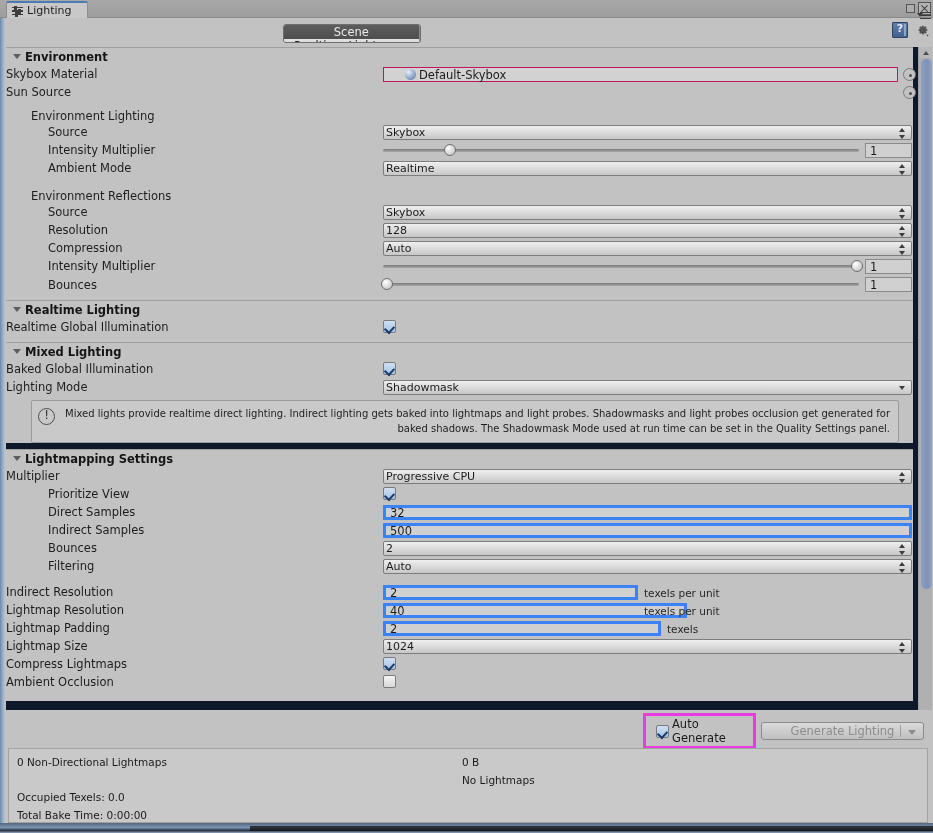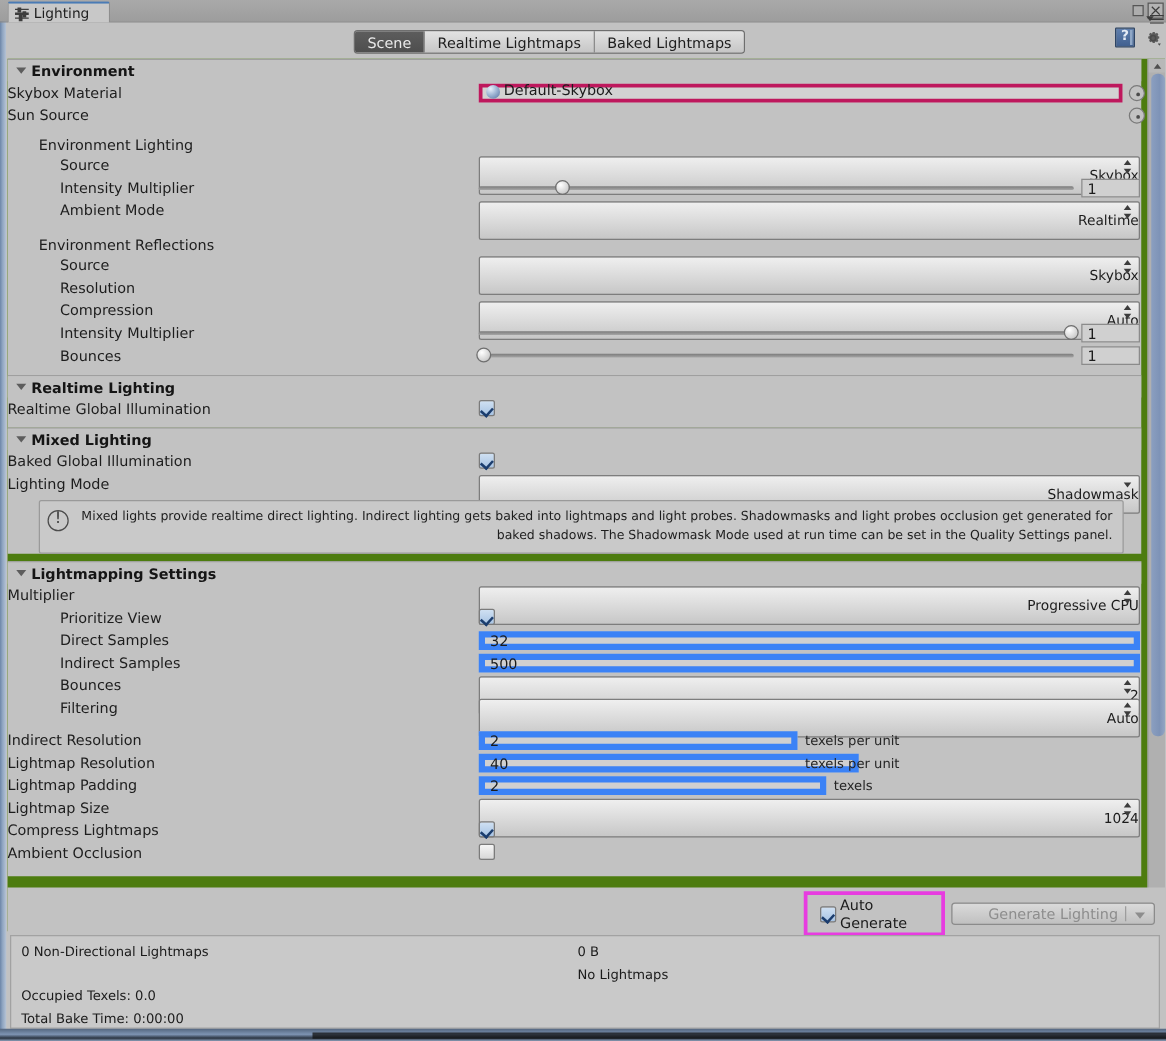--- a/index.html
+++ b/index.html
@@ -75,21 +75,21 @@
   .wb-menu i:nth-child(3){top:6px;}
   .wb-menu b{position:absolute;left:0;top:1px;width:0;height:0;border-left:3px solid transparent;border-right:3px solid transparent;border-top:4px solid #3c3c3c;}
 
   
   .toolbar {
     position: absolute; left: 5px; top: 19px; width: 928px; height: 28px;
     background: #c2c2c2;
   }
   .modebar {
     position: absolute; left: 278px; top: 5px; display: flex; height: 19px;
-    border: 1px solid #6e6e6e; border-radius: 3px; overflow: hidden;
+    border: 1px solid #6e6e6e; border-radius: 3px; overflow: hidden; flex-direction: column;
   }
   .modebtn {
     font-size: 11.5px; color: #1d1d1d; padding: 0 10px;
     display: flex; align-items: center; justify-content: center;
     background: linear-gradient(#e2e2e2,#c6c6c6);
     border-right: 1px solid #8c8c8c; cursor: default;
   }
   .modebtn:last-child { border-right: none; }
   .modebtn.active {
     background: linear-gradient(#5d5d5d,#4e4e4e);
@@ -108,21 +108,21 @@
   .bookicon:after{
     content:""; position:absolute; right:1px; top:1px; width:2px; height:12px;
     background:#8fa7c6;
   }
   .gearicon { width:15px; height:15px; position:relative; }
   .gearicon svg{ display:block; }
 
   
   .panel {
     position: absolute; left: 6px; top: 47px; width: 926px; height: 698px;
-    background: #4d7c0f; overflow: hidden;
+    background: #0f172a; overflow: hidden;
   }
   .content { position: absolute; left: 0; top: 0; width: 907px; }
 
   .vscroll {
     position: absolute; right: 0px; top: 0px; width: 14px; height: 698px;
     background: #b0b0b0; border-left: 1px solid #a0a0a0;
   }
   .vs-arrow { width: 14px; height: 11px; position: relative; background:#b8b8b8;}
   .vs-arrow:after{
     content:""; position:absolute; left:4px; width:0;height:0;
@@ -160,64 +160,63 @@
   }
   .ind1 { }
   .ind2 { padding-left: 42px; }
   .grouplbl { padding-left: 25px; font-size: 11.5px; color: #1d1d1d; }
 
   .fieldzone { position: absolute; left: 377px; right: 0; top: 0; height: 18px; }
 
   
   .objfield {
     position: absolute; left: 0px; top: 2px; height: 15px; width: 515px;
-    background: #d2d2d2; border: 3px solid #be185d;
-    font-size: 11.5px; color: #1c1c1c; display: flex; align-items: flex-end;
-    padding-left: 3px; gap: 3px;
+    background: #d2d2d2; border: 1px solid #be185d;
+    font-size: 11.5px; color: #1c1c1c; display: flex; align-items: center;
+    padding-left: 21px; gap: 3px;
   }
   .objfield.w2 { width: 515px; }
   .sphere {
     width: 11px; height: 11px; border-radius: 50%;
     background: radial-gradient(circle at 32% 28%, #e8f0fb 0%, #9fb6d4 45%, #5470a0 100%);
   }
   .dotbtn {
     position: absolute; left: 520px; top: 3px; width: 13px; height: 13px;
     border-radius: 50%; border: 1px solid #7a7a7a; background: #c2c2c2;
   }
   .dotbtn:after{
     content:""; position:absolute; left:4.5px; top:4.5px; width:3px;height:3px;
     border-radius:50%; background:#4b4b4b;
   }
 
   .popup {
-    position: absolute; left: 0; top: 2px; height: 31px; width: 529px;
+    position: absolute; left: 0; top: 2px; height: 15px; width: 529px;
     background: linear-gradient(#efefef,#c7c7c7);
     border: 1px solid #7d7d7d; border-radius: 2px;
     font-size: 11px; color: #1c1c1c; display: flex; align-items: center;
     padding-left: 2px;
-    justify-content: flex-end;
   }
   .popup .updown {
     position: absolute; right: 5px; top: 2px; width: 7px; height: 11px;
   }
   .popup .updown:before, .popup .updown:after {
     content: ""; position: absolute; left: 0; width: 0; height: 0;
     border-left: 3.5px solid transparent; border-right: 3.5px solid transparent;
   }
   .popup .updown:before { top: 0px; border-bottom: 4px solid #3c3c3c; }
   .popup .updown:after  { bottom: 0px; border-top: 4px solid #3c3c3c; }
   .popup .caretonly {
     position: absolute; right: 6px; top: 5px; width: 0; height: 0;
     border-left: 3.5px solid transparent; border-right: 3.5px solid transparent;
     border-top: 4.5px solid #3c3c3c;
   }
 
   .numfield {
     position: absolute; left: 0; top: 2px; height: 15px; width: 529px;
-    background: #d0d0d0; border: 5px solid #3b82f6;
+    background: #d0d0d0; border: 3px solid #3b82f6;
     font-size: 11.5px; color: #1c1c1c; display: flex; align-items: center;
     padding-left: 4px;
   }
 
   .slider { position: absolute; left: 0; top: 2px; width: 476px; height: 14px; }
   .slider .track {
     position: absolute; left: 0; top: 6px; width: 100%; height: 3px;
     background: linear-gradient(#7b7b7b,#a6a6a6); border-radius: 2px;
   }
   .slider .knob {
@@ -425,20 +424,26 @@
           <span class="fieldzone">
             <span class="popup">
               <span>Skybox</span>
               <span class="updown"></span>
             </span>
           </span>
         </div>
 
         <div class="row">
           <span class="lbl ind2">Resolution</span>
+          <span class="fieldzone">
+            <span class="popup">
+              <span>128</span>
+              <span class="updown"></span>
+            </span>
+          </span>
         </div>
 
         <div class="row">
           <span class="lbl ind2">Compression</span>
           <span class="fieldzone">
             <span class="popup">
               <span>Auto</span>
               <span class="updown"></span>
             </span>
           </span>

